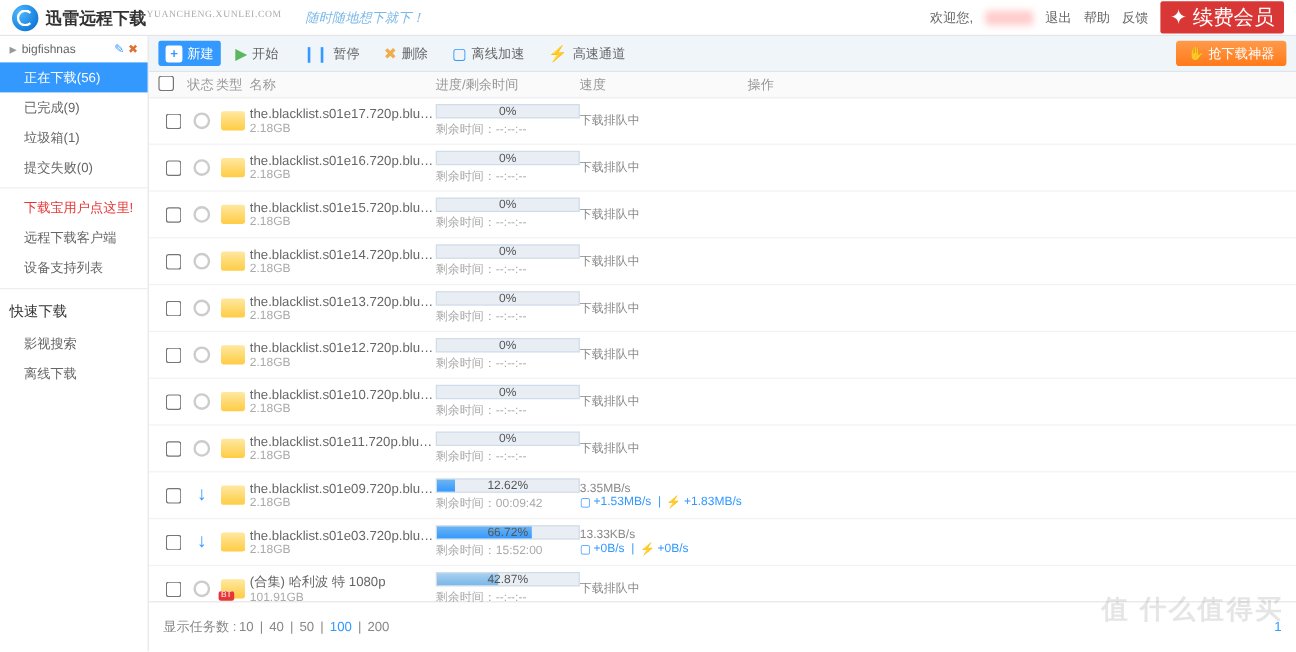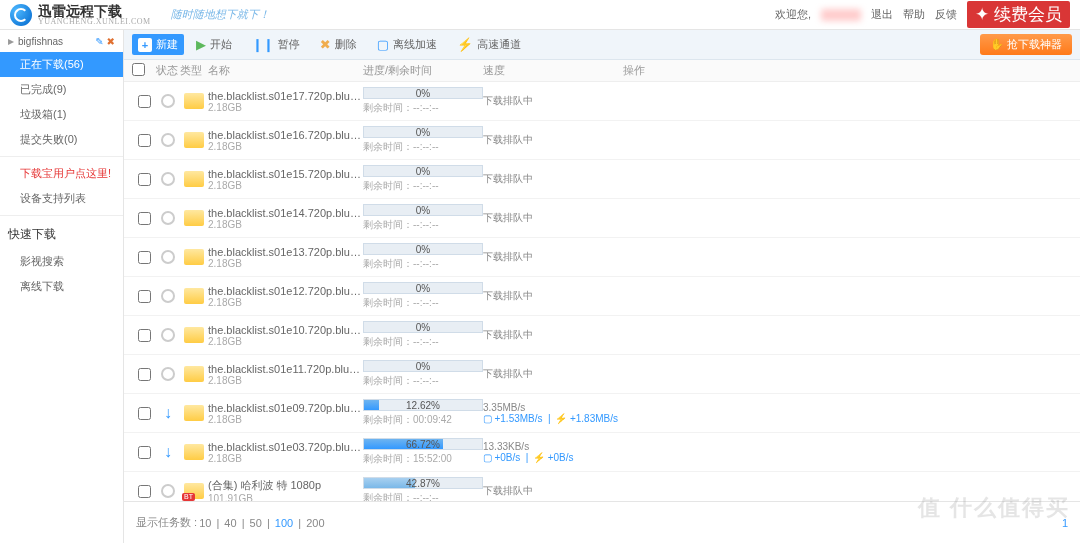--- a/index.html
+++ b/index.html
@@ -1,21 +1,21 @@
 <!DOCTYPE html>
 <html><head>
 <meta charset="utf-8">
 <style>
 * { margin: 0; padding: 0; box-sizing: border-box; }
 body { font-family: "Microsoft YaHei", Arial, sans-serif; font-size: 12px; color: #666; background: #fff; width: 1080px; height: 543px; overflow: hidden; position: relative; }
 .header { height: 30px; display: flex; align-items: center; padding: 0 10px; border-bottom: 1px solid #e5e5e5; }
 .logo-area { display: flex; align-items: center; gap: 6px; }
 .logo-icon { width: 22px; height: 22px; border-radius: 50%; background: radial-gradient(circle at 30% 30%, #4db8ff, #0066cc); position: relative; }
 .logo-icon::after { content: ''; position: absolute; width: 10px; height: 10px; border: 2px solid #fff; border-radius: 50%; top: 4px; left: 4px; border-right-color: transparent; }
-.logo-text { display: flex; flex-direction: column; line-height: 1; }
+.logo-text { display: flex; line-height: 1; }
 .logo-title { font-size: 14px; font-weight: bold; color: #333; }
 .logo-sub { font-size: 8px; color: #aaa; letter-spacing: 0.5px; font-family: Liberation Serif, serif; }
 .tagline { margin-left: 20px; font-style: italic; color: #7ab8e8; font-size: 11px; }
 .header-right { margin-left: auto; display: flex; align-items: center; gap: 10px; font-size: 11px; }
 .header-right a { color: #666; text-decoration: none; }
 .user-blur { display: inline-block; width: 40px; height: 12px; background: #ffcccc; filter: blur(3px); border-radius: 2px; }
 .renew-btn { background: #d93636; color: #fff; padding: 2px 8px; border-radius: 2px; font-size: 17px; }
 .main { display: flex; height: calc(100% - 30px); }
 .sidebar { width: 124px; background: #fff; border-right: 1px solid #e5e5e5; display: flex; flex-direction: column; }
 .side-sec-head { display: flex; align-items: center; justify-content: space-between; padding: 6px 8px; font-size: 12px; color: #333; }
@@ -114,20 +114,21 @@
     </div>
     <div id="side-items">
         <div class="side-item active">正在下载(56)</div>
         <div class="side-item">已完成(9)</div>
         <div class="side-item">垃圾箱(1)</div>
         <div class="side-item">提交失败(0)</div>
       </div>
     <div class="side-divider"></div>
     <div id="side-links">
         <div class="side-item red">下载宝用户点这里!</div>
+        <div class="side-item">远程下载客户端</div>
         <div class="side-item">设备支持列表</div>
       </div>
     <div class="side-divider"></div>
     <div class="side-sec2">快速下载</div>
     <div id="side-quick">
         <div class="side-item">影视搜索</div>
         <div class="side-item">离线下载</div>
       </div>
   </div>
 

